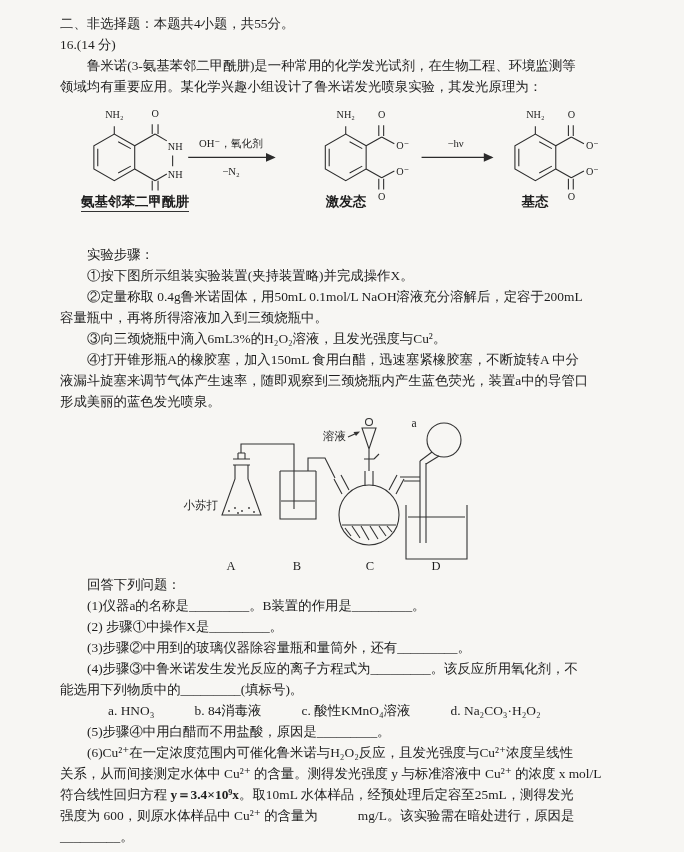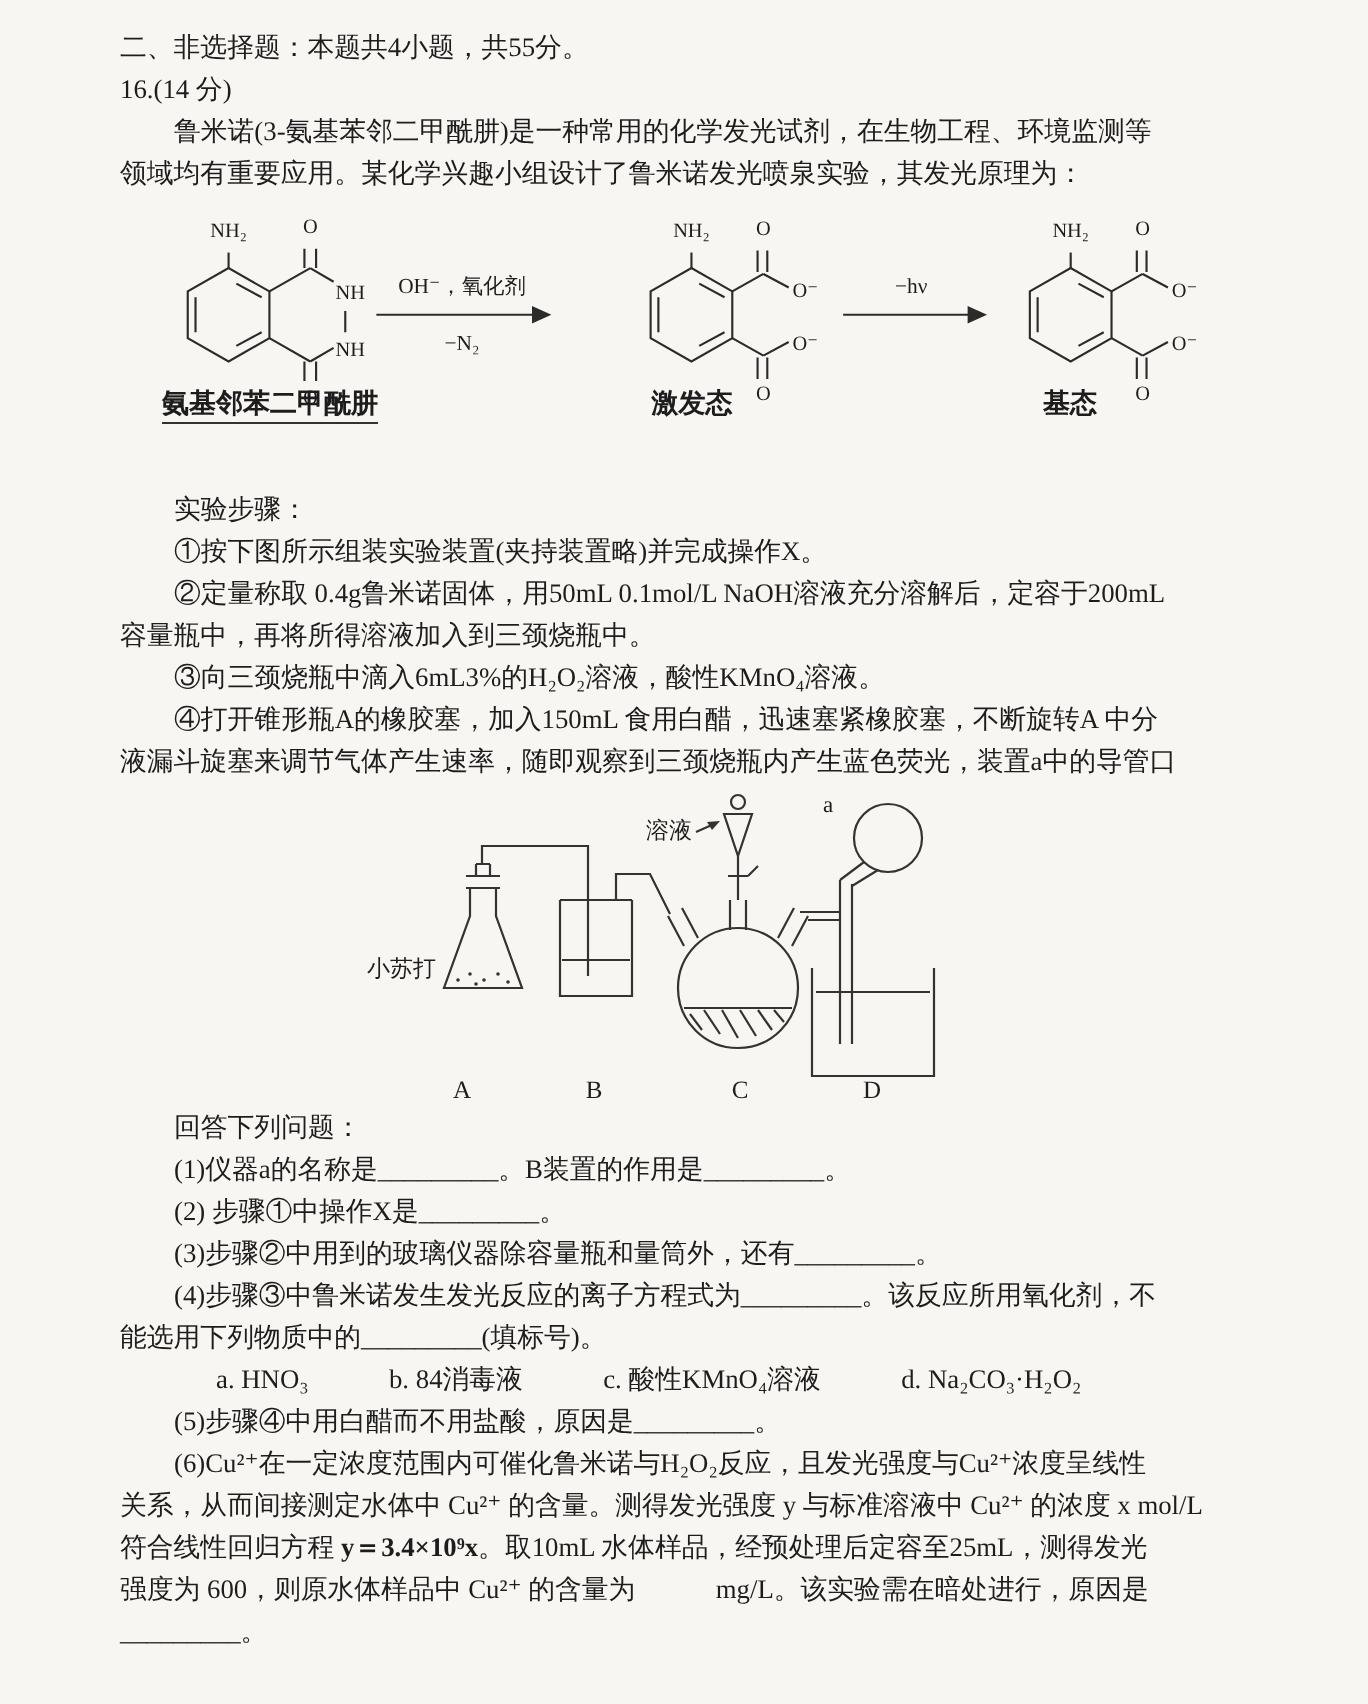--- a/index.html
+++ b/index.html
@@ -114,23 +114,24 @@
       <span class="cap cap1">氨基邻苯二甲酰肼</span>
       <span class="cap cap2">激发态</span>
       <span class="cap cap3">基态</span>
     </div>
   </div>
 
   <div class="line indent">实验步骤：</div>
   <div class="line indent">①按下图所示组装实验装置(夹持装置略)并完成操作X。</div>
   <div class="line indent">②定量称取 0.4g鲁米诺固体，用50mL 0.1mol/L NaOH溶液充分溶解后，定容于200mL</div>
   <div class="line">容量瓶中，再将所得溶液加入到三颈烧瓶中。</div>
-  <div class="line indent">③向三颈烧瓶中滴入6mL3%的H₂O₂溶液，酸性KMnO₄溶液。</div>
+  <div class="line indent">③向三颈烧瓶中滴入6mL3%的H₂O₂溶液，且发光强度与Cu²。</div>
   <div class="line indent">④打开锥形瓶A的橡胶塞，加入150mL 食用白醋，迅速塞紧橡胶塞，不断旋转A 中分</div>
   <div class="line">液漏斗旋塞来调节气体产生速率，随即观察到三颈烧瓶内产生蓝色荧光，装置a中的导管口</div>
+  <div class="line">形成美丽的蓝色发光喷泉。</div>
 
   <div class="apparatus">
     <svg width="564" height="158" viewBox="0 0 564 158">
 
       <g>
         <path d="M181,50 L181,64 L168,100 L207,100 L194,64 L194,50"></path>
         <path d="M179,50 L196,50 M179,44 L196,44 M184,38 L191,38 M184,38 L184,44 M191,38 L191,44"></path>
         <circle class="dot" cx="175" cy="96" r="0.9"></circle>
           <circle class="dot" cx="181" cy="93" r="0.9"></circle>
         <circle class="dot" cx="188" cy="96" r="0.9"></circle>

